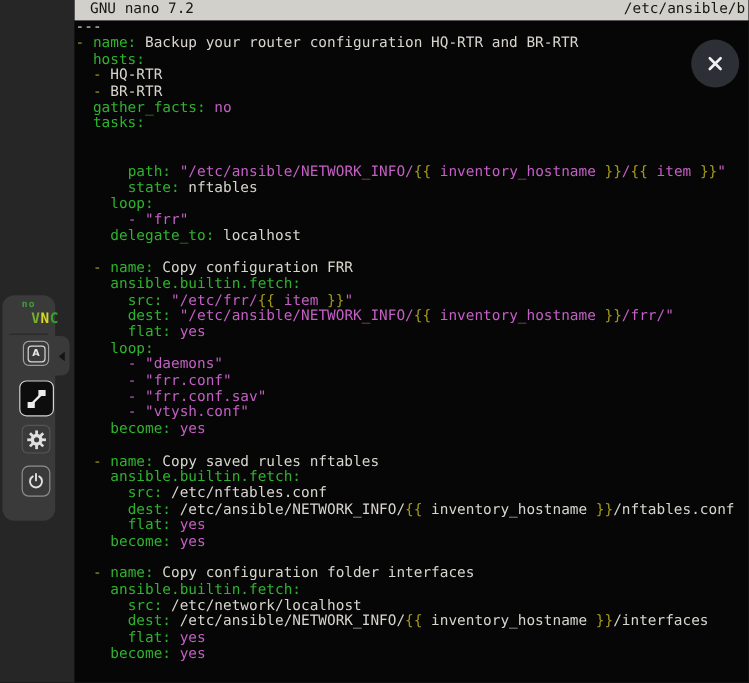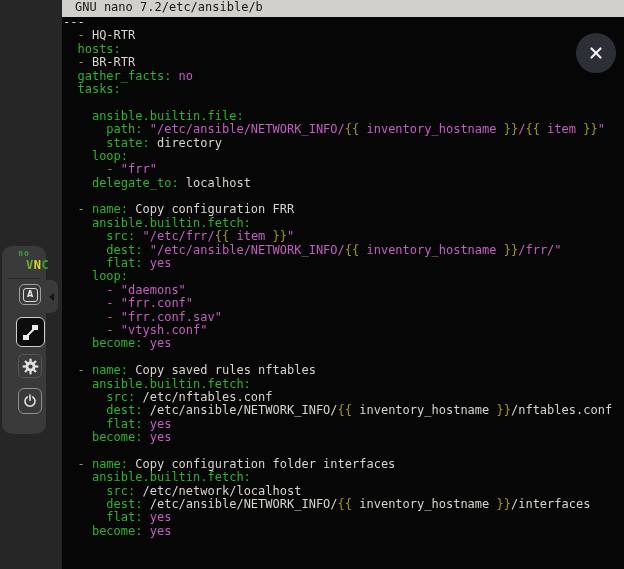--- a/index.html
+++ b/index.html
@@ -4,21 +4,21 @@
 <style>
   html,body{margin:0;padding:0;background:#111;}
   .stage{position:relative;width:624px;height:569px;overflow:hidden;
          background:var(--c-strip-bg,#262626);
          font-family:"DejaVu Sans Mono", monospace;}
   
   .terminal{position:absolute;left:62px;top:0;width:562px;height:569px;
             background:var(--c-terminal-bg,#060606);overflow:hidden;}
   .nano-header{position:absolute;left:0;top:0;right:0;height:14px;
                background:var(--c-header-bg,#d2d0cb);color:var(--c-header-text,#16160f);
-               font-size:12px;line-height:14px;display:flex;justify-content:flex-start;
+               font-size:12px;line-height:14px;display:flex;justify-content:space-between;
                padding:0 3px 17px 13px;box-sizing:border-box;white-space:pre;overflow:hidden;}
   .code{position:absolute;left:1px;top:16px;right:0;bottom:0;overflow:hidden;}
   .line{white-space:pre;font-size:12px;line-height:13.4px;height:13.4px;color:var(--c-plain,#d8d5ce);}
   .t-p{color:var(--c-plain,#d8d5ce);}
   .t-k{color:var(--c-key,#2fb32f);}
   .t-s{color:var(--c-string,#c45fc4);}
   .t-y{color:var(--c-yellow,#a39a1a);}
   .t-c{background:var(--c-cursor,#cc1414);color:transparent;}
   
   .close-btn{position:absolute;left:576px;top:33px;width:40px;height:40px;border-radius:50%;
@@ -58,29 +58,30 @@
 
 <div class="stage">
 
   <div class="terminal">
     <div class="nano-header">
       <span>GNU nano 7.2</span>
       <span>/etc/ansible/b</span>
     </div>
     <div class="code">
         <div class="line"><span class="t-p">---</span></div>
+        <div class="line"><span class="t-y">- </span><span class="t-k">name:</span><span class="t-p"> Backup your router configuration HQ-RTR and BR-RTR</span></div>
+        <div class="line"><span class="t-p">  </span><span class="t-k">hosts:</span></div>
         <div class="line"><span class="t-p">  </span><span class="t-y">- </span><span class="t-p">HQ-RTR</span></div>
-        <div class="line"><span class="t-p">  </span><span class="t-k">hosts:</span></div>
         <div class="line"><span class="t-p">  </span><span class="t-y">- </span><span class="t-p">BR-RTR</span></div>
         <div class="line"><span class="t-p">  </span><span class="t-k">gather_facts:</span><span class="t-p"> </span><span class="t-s">no</span></div>
         <div class="line"><span class="t-p">  </span><span class="t-k">tasks:</span></div>
         <div class="line"></div>
-        <div class="line"><span class="t-p">    </span><span class="t-k">ansible.builtin.file:</span></div>
+        <div class="line"><span class="t-p">    </span></div>
         <div class="line"><span class="t-p">      </span><span class="t-k">path:</span><span class="t-p"> </span><span class="t-s">"/etc/ansible/NETWORK_INFO/</span><span class="t-y">{{</span><span class="t-s"> inventory_hostname </span><span class="t-y">}}</span><span class="t-s">/</span><span class="t-y">{{</span><span class="t-s"> item </span><span class="t-y">}}</span><span class="t-s">"</span></div>
-        <div class="line"><span class="t-p">      </span><span class="t-k">state:</span><span class="t-p"> directory</span></div>
+        <div class="line"><span class="t-p">      </span><span class="t-k">state:</span><span class="t-p"> nftables</span></div>
         <div class="line"><span class="t-p">    </span><span class="t-k">loop:</span></div>
         <div class="line"><span class="t-p">      </span><span class="t-s">- "frr"</span></div>
         <div class="line"><span class="t-p">    </span><span class="t-k">delegate_to:</span><span class="t-p"> localhost</span></div>
         <div class="line"></div>
         <div class="line"><span class="t-p">  </span><span class="t-y">- </span><span class="t-k">name:</span><span class="t-p"> Copy configuration FRR</span></div>
         <div class="line"><span class="t-p">    </span><span class="t-k">ansible.builtin.fetch:</span></div>
         <div class="line"><span class="t-p">      </span><span class="t-k">src:</span><span class="t-p"> </span><span class="t-s">"/etc/frr/</span><span class="t-y">{{</span><span class="t-s"> item </span><span class="t-y">}}</span><span class="t-s">"</span></div>
         <div class="line"><span class="t-p">      </span><span class="t-k">dest:</span><span class="t-p"> </span><span class="t-s">"/etc/ansible/NETWORK_INFO/</span><span class="t-y">{{</span><span class="t-s"> inventory_hostname </span><span class="t-y">}}</span><span class="t-s">/frr/"</span></div>
         <div class="line"><span class="t-p">      </span><span class="t-k">flat:</span><span class="t-p"> </span><span class="t-s">yes</span></div>
         <div class="line"><span class="t-p">    </span><span class="t-k">loop:</span></div>

